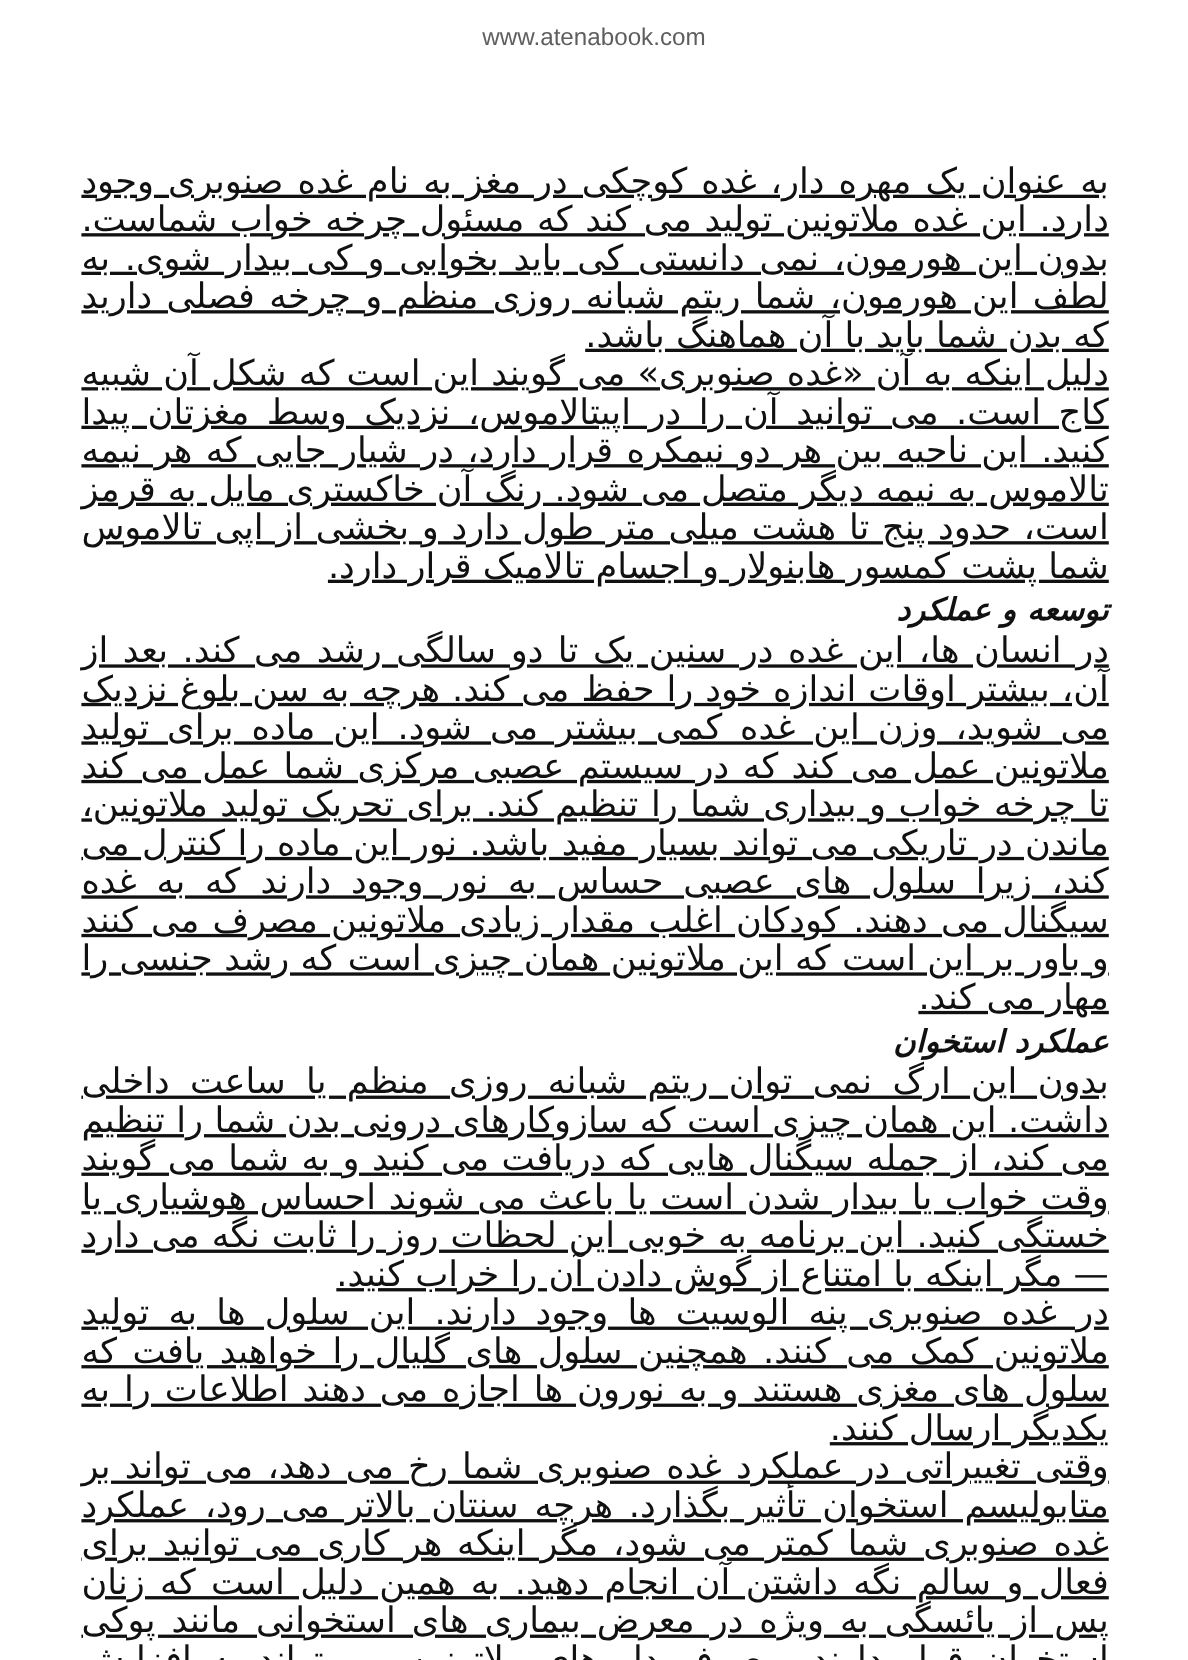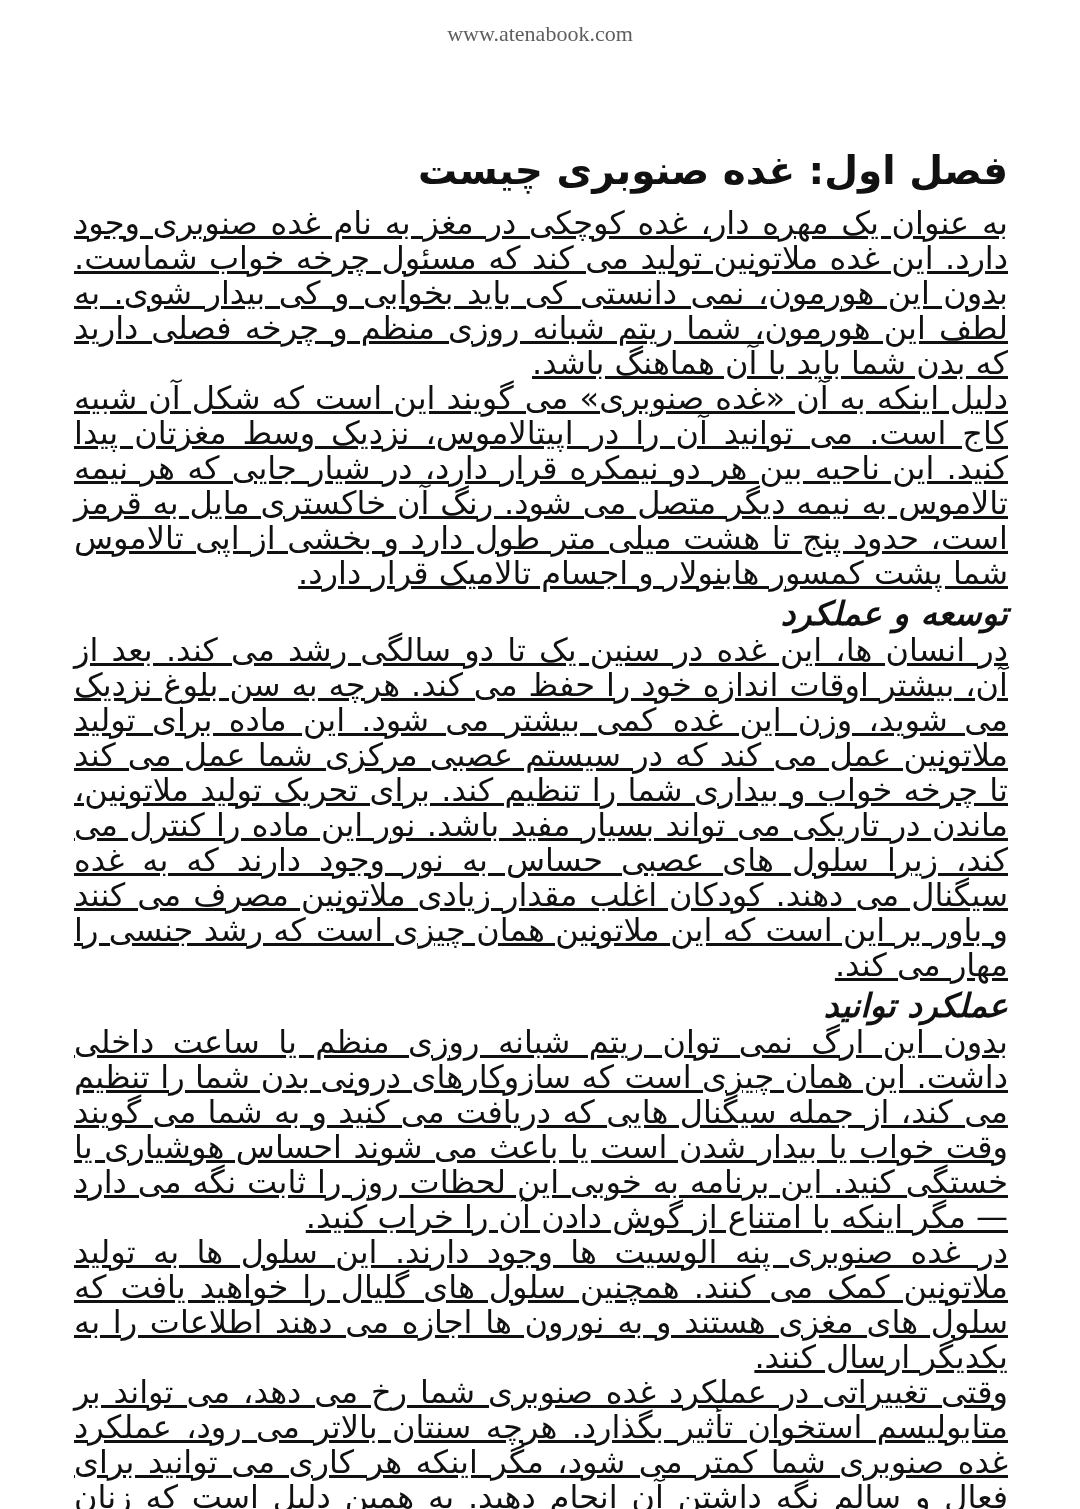--- a/index.html
+++ b/index.html
@@ -11,21 +11,21 @@
     width: 1080px;
     height: 1509px;
     position: relative;
     overflow: hidden;
     font-family: "DejaVu Sans", sans-serif;
     color: #111111;
   }
   .site-header {
     padding-top: 21px;
     text-align: center;
-    font-family: Liberation Serif, serif;
+    font-family: Liberation Sans, sans-serif;
     font-size: 22px;
     color: #5e5e5e;
   }
   .content {
     margin: 100px 72px 0 74px;
     direction: rtl;
   }
   .chapter-title {
     font-size: 39px;
     font-weight: bold;
@@ -35,41 +35,40 @@
   }
   .body-block p {
     font-size: 32px;
     line-height: 35px;
     margin: 0;
     text-align: justify;
     text-justify: inter-word;
     text-decoration: underline;
   }
   .body-block h2 {
-    font-size: 33px;
+    font-size: 28px;
     line-height: 35px;
     font-weight: bold;
     font-style: italic;
     margin: 5px 0 2px 0;
     text-align: right;
   }
 </style>
 </head>
 <body>
 
 <div class="page">
   <div class="site-header">www.atenabook.com</div>
 
   <div class="content">
-    <h1 class="chapter-title">فصل اول: غده صنوبری چیست</h1>
 
     <div class="body-block" id="body-block">
         <p>به عنوان یک مهره دار، غده کوچکی در مغز به نام غده صنوبری وجود دارد. این غده ملاتونین تولید می کند که مسئول چرخه خواب شماست. بدون این هورمون، نمی دانستی کی باید بخوابی و کی بیدار شوی. به لطف این هورمون، شما ریتم شبانه روزی منظم و چرخه فصلی دارید که بدن شما باید با آن هماهنگ باشد.</p>
         <p>دلیل اینکه به آن «غده صنوبری» می گویند این است که شکل آن شبیه کاج است. می توانید آن را در اپیتالاموس، نزدیک وسط مغزتان پیدا کنید. این ناحیه بین هر دو نیمکره قرار دارد، در شیار جایی که هر نیمه تالاموس به نیمه دیگر متصل می شود. رنگ آن خاکستری مایل به قرمز است، حدود پنج تا هشت میلی متر طول دارد و بخشی از اپی تالاموس شما پشت کمسور هابنولار و اجسام تالامیک قرار دارد.</p>
         <h2>توسعه و عملکرد</h2>
         <p>در انسان ها، این غده در سنین یک تا دو سالگی رشد می کند. بعد از آن، بیشتر اوقات اندازه خود را حفظ می کند. هرچه به سن بلوغ نزدیک می شوید، وزن این غده کمی بیشتر می شود. این ماده برای تولید ملاتونین عمل می کند که در سیستم عصبی مرکزی شما عمل می کند تا چرخه خواب و بیداری شما را تنظیم کند. برای تحریک تولید ملاتونین، ماندن در تاریکی می تواند بسیار مفید باشد. نور این ماده را کنترل می کند، زیرا سلول های عصبی حساس به نور وجود دارند که به غده سیگنال می دهند. کودکان اغلب مقدار زیادی ملاتونین مصرف می کنند و باور بر این است که این ملاتونین همان چیزی است که رشد جنسی را مهار می کند.</p>
-        <h2>عملکرد توانید</h2>
+        <h2>عملکرد استخوان</h2>
         <p>بدون این ارگ نمی توان ریتم شبانه روزی منظم یا ساعت داخلی داشت. این همان چیزی است که سازوکارهای درونی بدن شما را تنظیم می کند، از جمله سیگنال هایی که دریافت می کنید و به شما می گویند وقت خواب یا بیدار شدن است یا باعث می شوند احساس هوشیاری یا خستگی کنید. این برنامه به خوبی این لحظات روز را ثابت نگه می دارد — مگر اینکه با امتناع از گوش دادن آن را خراب کنید.</p>
         <p>در غده صنوبری پنه الوسیت ها وجود دارند. این سلول ها به تولید ملاتونین کمک می کنند. همچنین سلول های گلیال را خواهید یافت که سلول های مغزی هستند و به نورون ها اجازه می دهند اطلاعات را به یکدیگر ارسال کنند.</p>
         <p>وقتی تغییراتی در عملکرد غده صنوبری شما رخ می دهد، می تواند بر متابولیسم استخوان تأثیر بگذارد. هرچه سنتان بالاتر می رود، عملکرد غده صنوبری شما کمتر می شود، مگر اینکه هر کاری می توانید برای فعال و سالم نگه داشتن آن انجام دهید. به همین دلیل است که زنان پس از یائسگی به ویژه در معرض بیماری های استخوانی مانند پوکی استخوان قرار دارند. مصرف داروهای ملاتونین می تواند به افزایش توده استخوانی شما کمک کند.</p>
       </div>
   </div>
 </div>
 
 </body></html>

